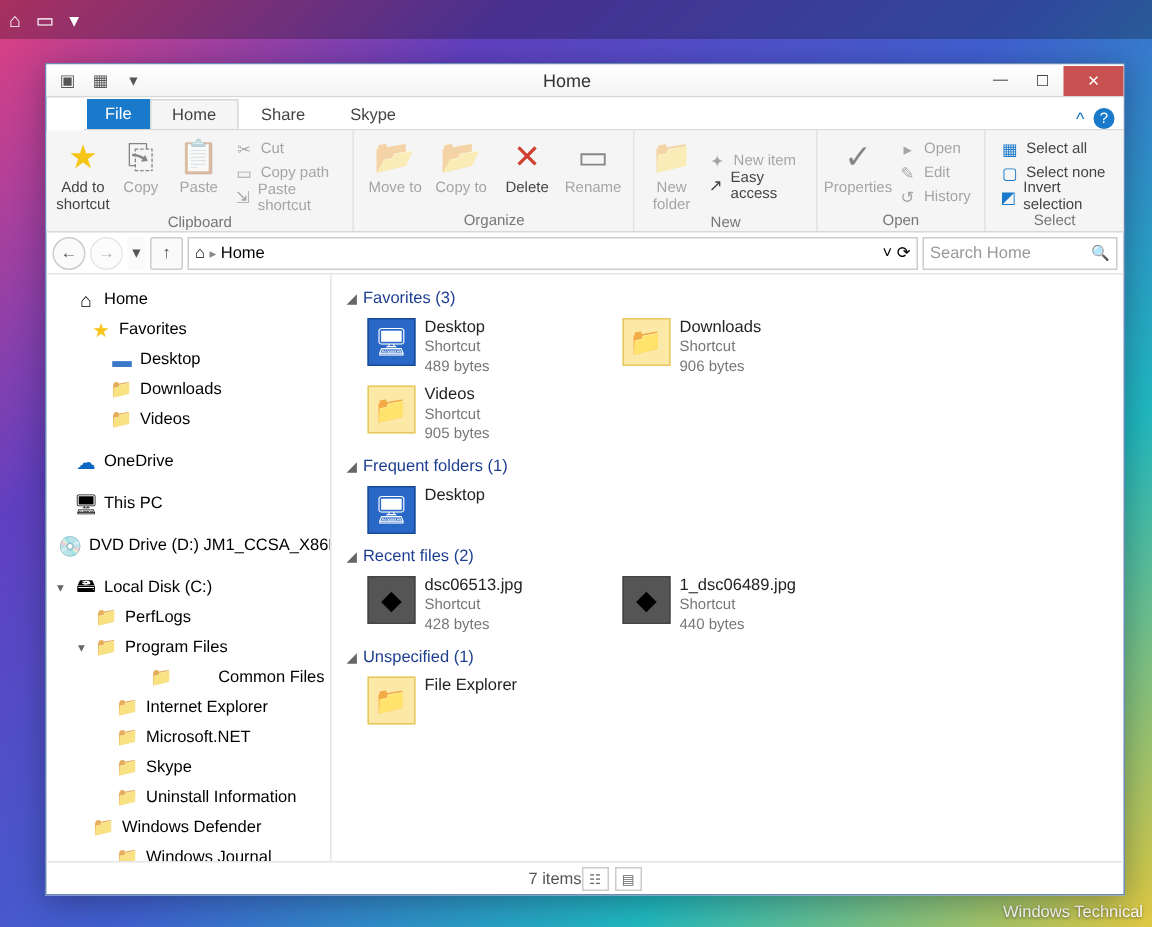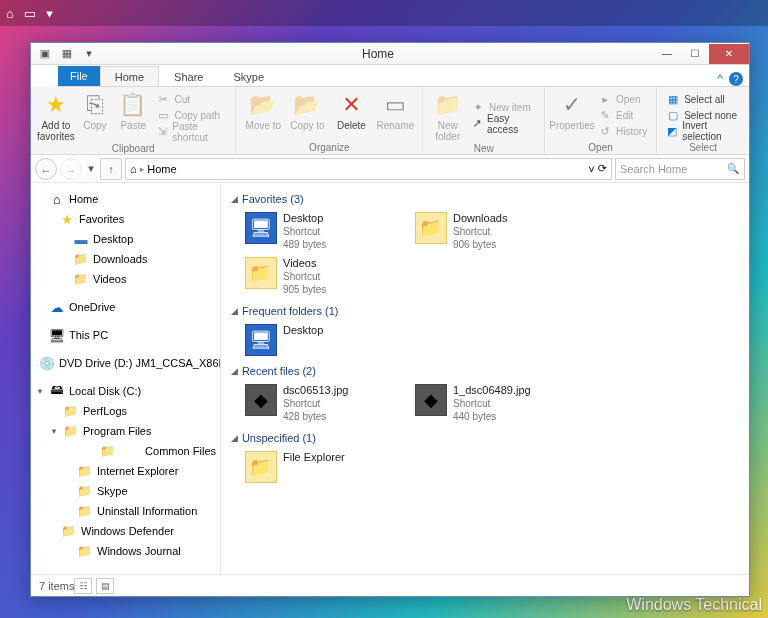--- a/index.html
+++ b/index.html
@@ -13,21 +13,21 @@
 }
 
 .taskbar {
   position: absolute; left:0; right:0; top:0; height:26px;
   background: rgba(0,0,0,.25);
   display:flex; align-items:center; padding:0 6px; gap:10px;
 }
 .taskbar span { color:#fff; font-size:13px; }
 
 .watermark {
-  position:absolute; right:6px; bottom:4px; color:#fff; font-size:16px;
+  position:absolute; right:6px; bottom:4px; color:#fff; font-size:11px;
   text-shadow:0 1px 2px rgba(0,0,0,.5);
 }
 
 .window {
   position:absolute; left:30px; top:42px; width:720px; height:555px;
   background:#fff; border:1px solid #6a8ab8;
   box-shadow:0 4px 20px rgba(0,0,0,.3);
   display:flex; flex-direction:column;
 }
 
@@ -103,21 +103,21 @@
 .item .meta { display:flex; flex-direction:column; font-size:11px; line-height:13px;}
 .item .meta .n { color:#222;}
 .item .meta .t { color:#777; font-size:10px;}
 .thumb.folder { background:#fce9a8; border-color:#e5c960; color:#d89020;}
 .thumb.mon { background:#2a68c8; border-color:#1a4a98; color:#fff;}
 .thumb.img { background:#555; border-color:#444; }
 .thumb.fe { background:#fce9a8; border-color:#e5c960;}
 
 .statusbar {
   height:22px; border-top:1px solid #e5e5e5; display:flex; align-items:center;
-  padding:0 8px; font-size:11px; color:#555; justify-content:flex-start;
+  padding:0 8px; font-size:11px; color:#555; justify-content:center;
 }
 .status-icons { display:flex; gap:4px; }
 .status-icons span { width:18px; height:16px; border:1px solid #ccc; display:flex; align-items:center; justify-content:center; font-size:9px; color:#666;}
 </style>
 </head>
 <body>
 
 <div class="taskbar">
   <span>⌂</span>
   <span>▭</span>
@@ -151,21 +151,21 @@
       <span>^</span>
       <span style="background:#1979ca;color:#fff;border-radius:50%;width:14px;height:14px;display:flex;align-items:center;justify-content:center;font-size:10px;">?</span>
     </div>
   </div>
 
   <div class="ribbon">
     <div class="ribbon-group">
       <div class="ribbon-group-body">
         <div class="rbtn-big">
           <div class="ico" style="color:#f5c518;">★</div>
-          <div class="lbl">Add to favorites</div>
+          <div class="lbl">Add to shortcut</div>
         </div>
         <div class="rbtn-big disabled">
           <div class="ico">⎘</div>
           <div class="lbl">Copy</div>
         </div>
         <div class="rbtn-big disabled">
           <div class="ico">📋</div>
           <div class="lbl">Paste</div>
         </div>
         <div class="rbtn-col disabled">
@@ -360,20 +360,25 @@
             <span>Common Files</span>
           </div>
           <div class="tree-item" style="padding-left: 32px;">
             <span class="exp"></span>
             <span class="ico folder-ico"></span>
             <span>Internet Explorer</span>
           </div>
           <div class="tree-item" style="padding-left: 32px;">
             <span class="exp"></span>
             <span class="ico folder-ico"></span>
+            <span>Microsoft.NET</span>
+          </div>
+          <div class="tree-item" style="padding-left: 32px;">
+            <span class="exp"></span>
+            <span class="ico folder-ico"></span>
             <span>Skype</span>
           </div>
           <div class="tree-item" style="padding-left: 32px;">
             <span class="exp"></span>
             <span class="ico folder-ico"></span>
             <span>Uninstall Information</span>
           </div>
           <div class="tree-item" style="padding-left: 16px;">
             <span class="exp"></span>
             <span class="ico folder-ico"></span>

